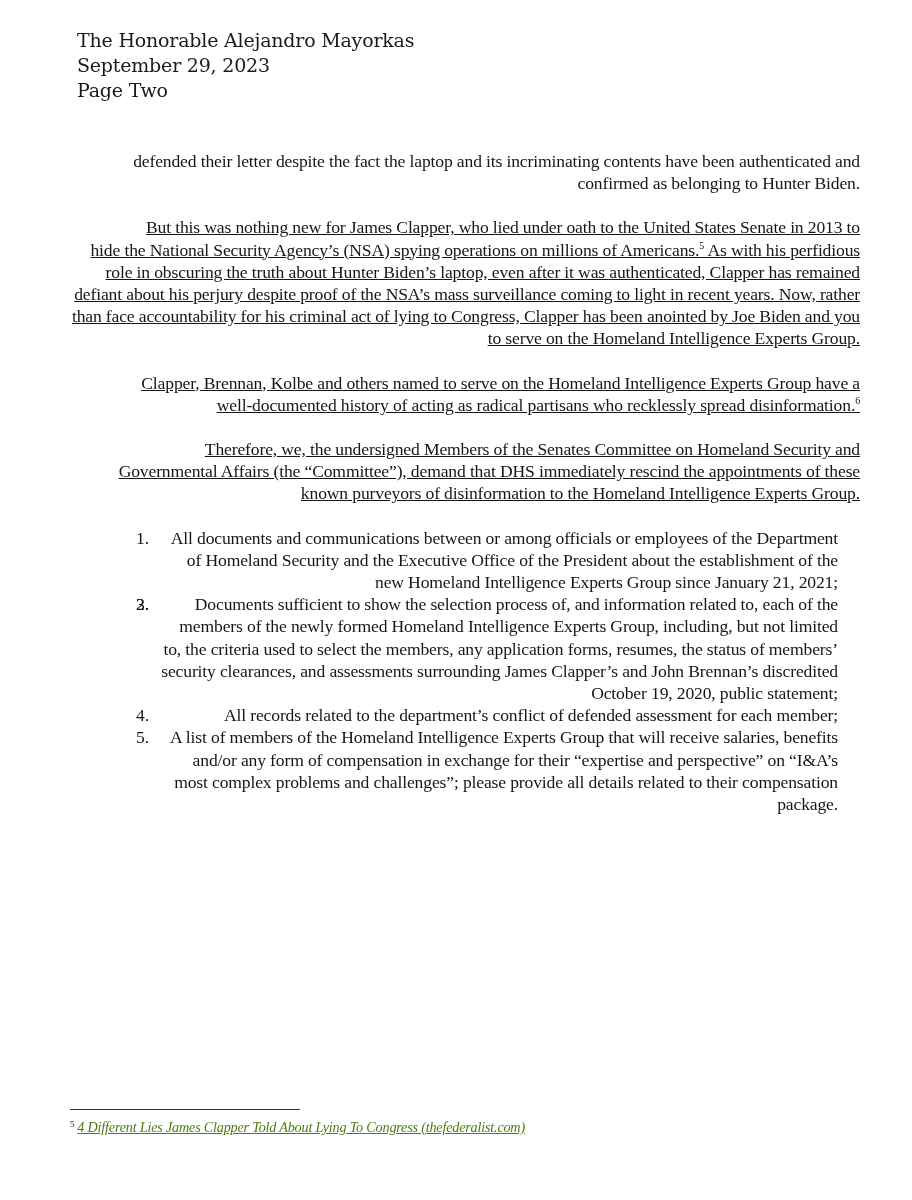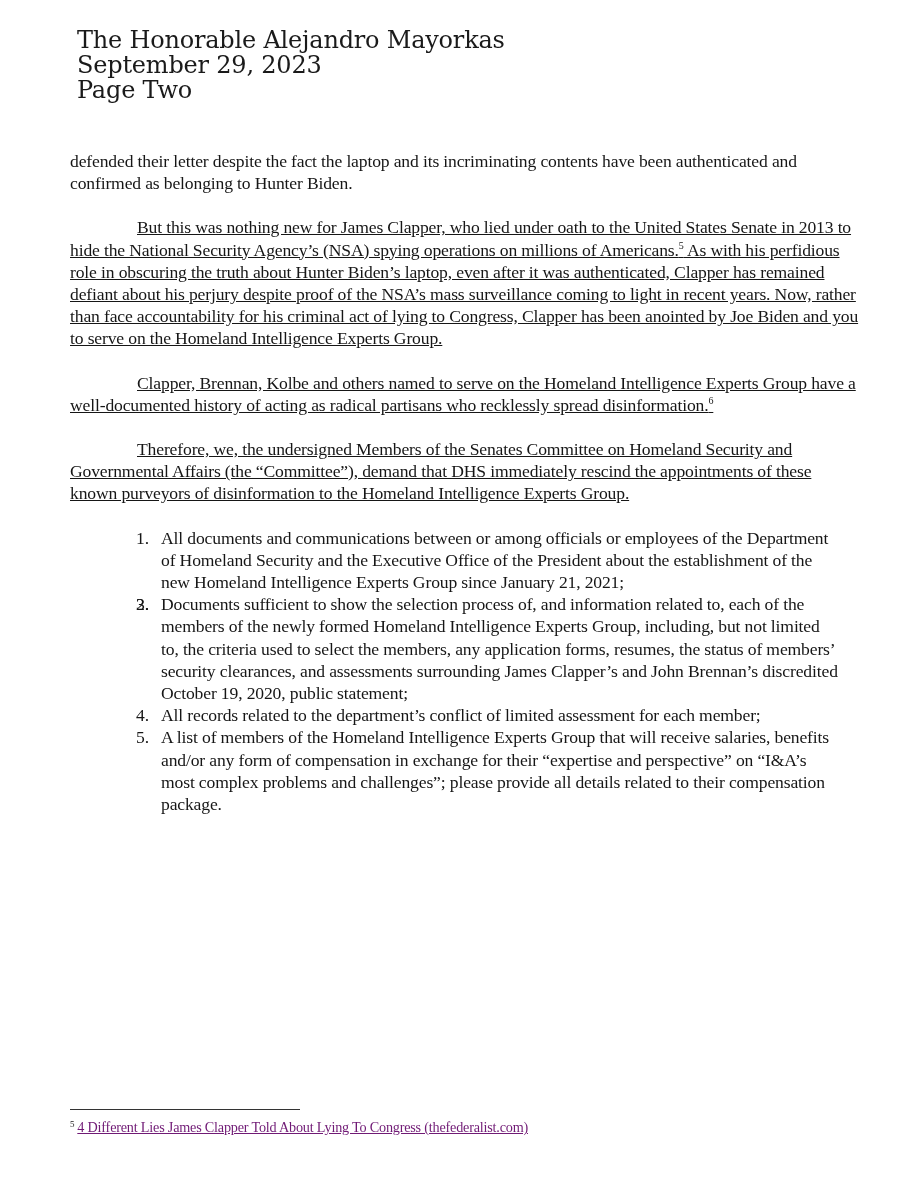--- a/index.html
+++ b/index.html
@@ -19,35 +19,36 @@
       position: absolute;
       left: 0; top: 0;
       width: 912px; height: 1200px;
       background: #ffffff;
     }
     .header {
       position: absolute;
       left: 77px;
       top: 28px;
       font-family: "DejaVu Serif", "Liberation Serif", serif;
-      font-size: 24px;
+      font-size: 19px;
       line-height: 25px;
       color: #1a1a1a;
       letter-spacing: -0.2px;
     }
     .header div { white-space: nowrap; }
     .body {
       position: absolute;
       left: 70px;
       top: 150px;
       width: 790px;
       font-size: 17.6px;
       line-height: 22.2px;
       color: #161616;
       letter-spacing: -0.15px;
+      text-align: right;
     }
     .para {
       margin: 0 0 22px 0;
     }
     .indent {
       text-indent: 67px;
       text-decoration: underline;
     }
     sup.fn {
       font-size: 10px;
@@ -92,22 +93,23 @@
       white-space: nowrap;
     }
     .footnote .fnmark {
       font-size: 9px;
       position: relative;
       top: -5px;
       margin-right: 3px;
       color: #222;
     }
     .footnote a {
-      color: #701a75;
+      color: #4d7c0f;
       text-decoration: underline;
+      font-style: italic;
     }
   </style>
 </head>
 <body>
 
 <div class="page">
 
   <div class="header">
     <div>The Honorable Alejandro Mayorkas</div>
     <div>September 29, 2023</div>
@@ -140,21 +142,21 @@
       </li>
       <li class="req-item">
         <span class="req-num">2.</span>
       </li>
       <li class="req-item">
         <span class="req-num">3.</span>
         <span>Documents sufficient to show the selection process of, and information related to, each of the members of the newly formed Homeland Intelligence Experts Group, including, but not limited to, the criteria used to select the members, any application forms, resumes, the status of members’ security clearances, and assessments surrounding James Clapper’s and John Brennan’s discredited October 19, 2020, public statement;</span>
       </li>
       <li class="req-item">
         <span class="req-num">4.</span>
-        <span>All records related to the department’s conflict of limited assessment for each member;</span>
+        <span>All records related to the department’s conflict of defended assessment for each member;</span>
       </li>
       <li class="req-item">
         <span class="req-num">5.</span>
         <span>A list of members of the Homeland Intelligence Experts Group that will receive salaries, benefits and/or any form of compensation in exchange for their “expertise and perspective” on “I&amp;A’s most complex problems and challenges”; please provide all details related to their compensation package.</span>
       </li>
     </ol>
   </div>
 
   <div class="rule"></div>
 

